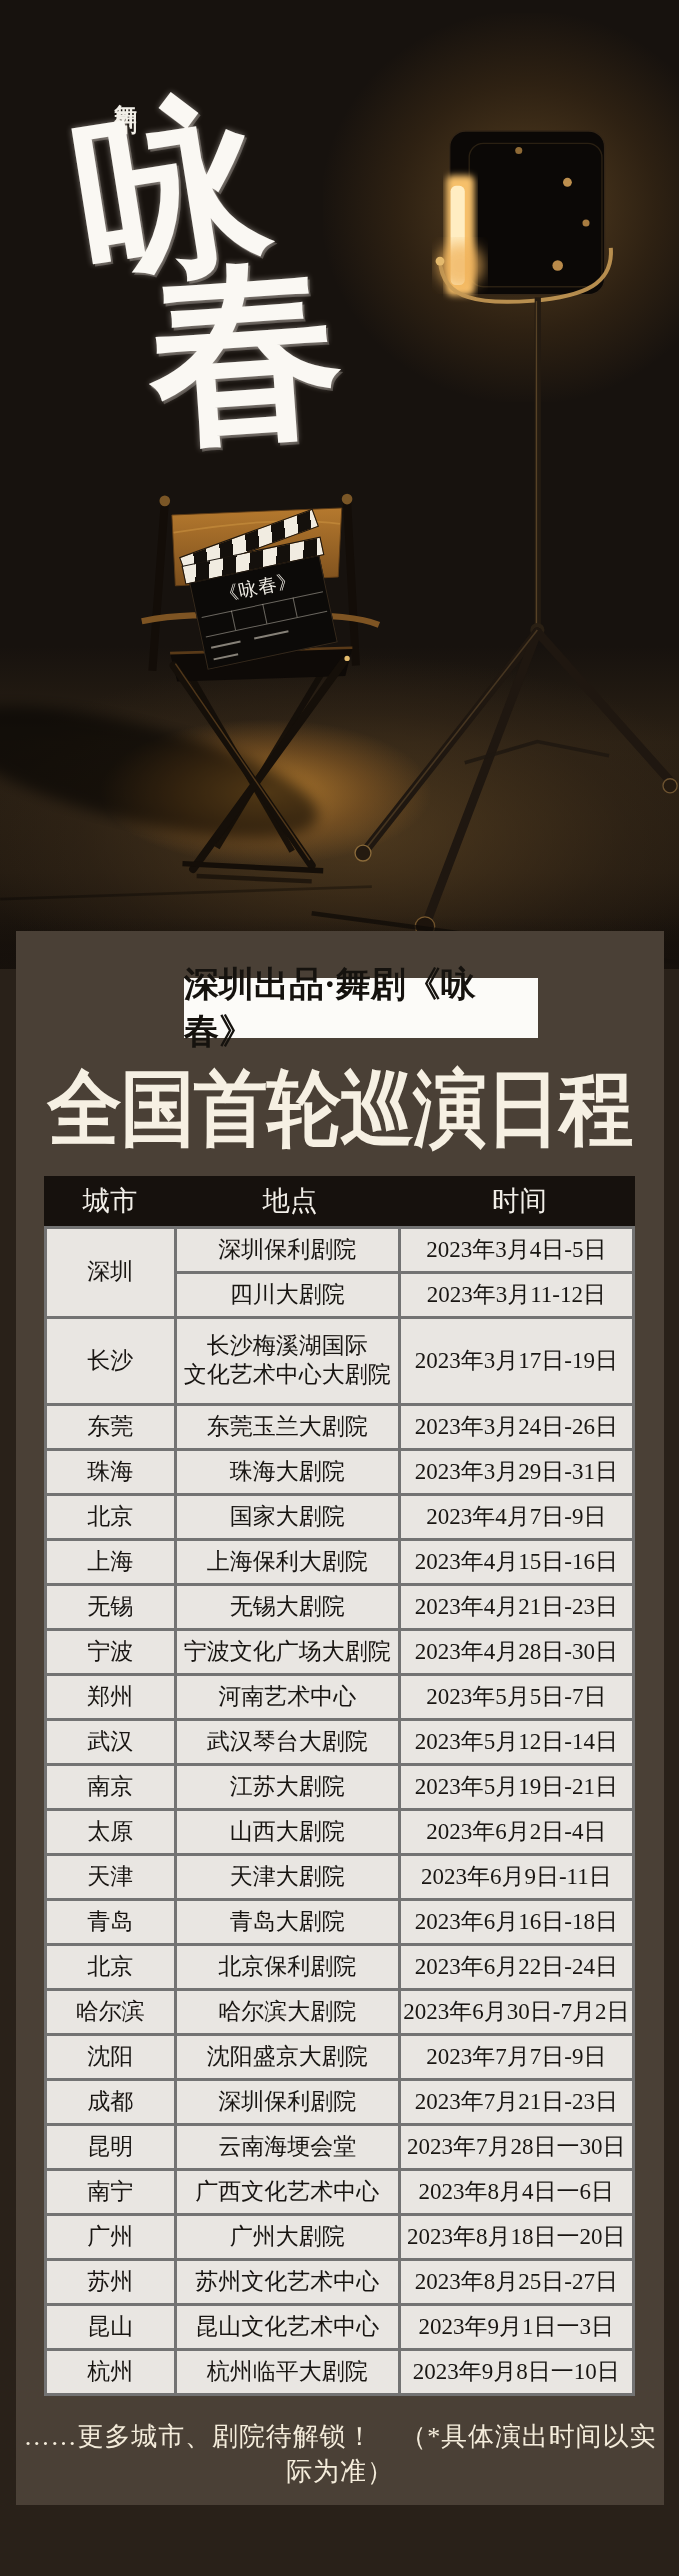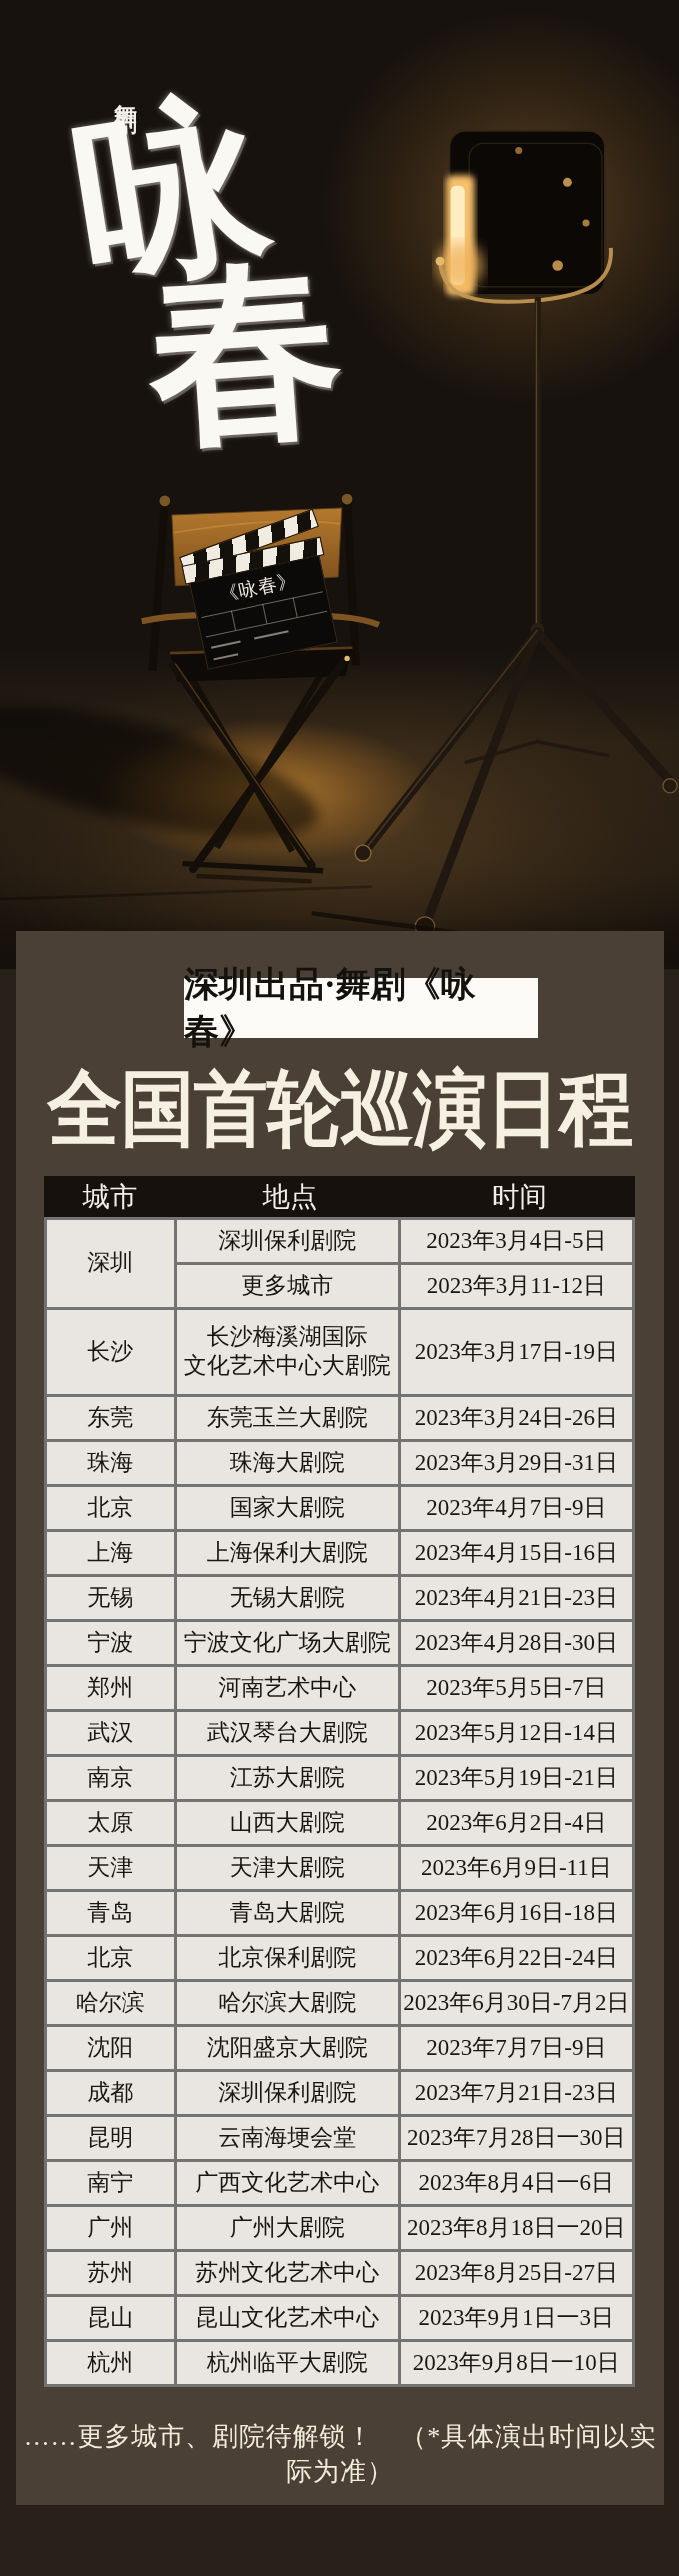--- a/index.html
+++ b/index.html
@@ -46,21 +46,21 @@
   
   .panel{position:absolute;left:16px;top:931px;width:648px;height:1574px;background:#4a4036;}
   .badge{position:absolute;left:168px;top:47px;width:354px;height:60px;background:#fcfbf8;
      display:flex;align-items:center;justify-content:center;
      font-size:35px;font-weight:600;color:#15120e;letter-spacing:0px;}
   .main-title{position:absolute;left:0;top:129px;width:648px;text-align:center;
      font-size:74px;font-weight:900;color:#f6f0e3;line-height:1.2;transform:scaleY(1.12);
      transform-origin:top center;letter-spacing:-0.9px;}
 
   .schedule{position:absolute;left:28px;top:245px;width:591px;}
-  .thead{display:flex;height:41px;background:#16110d;align-items:center;}
+  .thead{display:flex;height:50px;background:#16110d;align-items:center;}
   .thead span{display:block;text-align:center;color:#f2efe9;font-size:27.4px;}
   .th-city{width:132px;}
   .th-venue{width:228px;}
   .th-time{width:231px;}
   table.body{border-collapse:separate;border-spacing:3.5px;background:#737373;width:591px;}
   table.body td{background:#e9e6e2;color:#181512;font-size:23px;text-align:center;
      vertical-align:middle;padding:0 1.8px;line-height:1.25;}
   td.c-city{width:125px;}
   td.c-venue{width:221px;}
   td.c-time{width:231px;}
@@ -186,21 +186,21 @@
         <tbody id="rows">
             <tr class="rnorm">
               <td class="c-city" rowspan="2">深圳</td>
               <td class="c-venue">
                 <div>深圳保利剧院</div>
               </td>
               <td class="c-time">2023年3月4日-5日</td>
             </tr>
             <tr class="rnorm">
               <td class="c-venue">
-                <div>更多城市</div>
+                <div>四川大剧院</div>
               </td>
               <td class="c-time">2023年3月11-12日</td>
             </tr>
             <tr class="rtall">
               <td class="c-city">长沙</td>
               <td class="c-venue">
                 <div>长沙梅溪湖国际</div>
                 <div>文化艺术中心大剧院</div>
               </td>
               <td class="c-time">2023年3月17日-19日</td>

